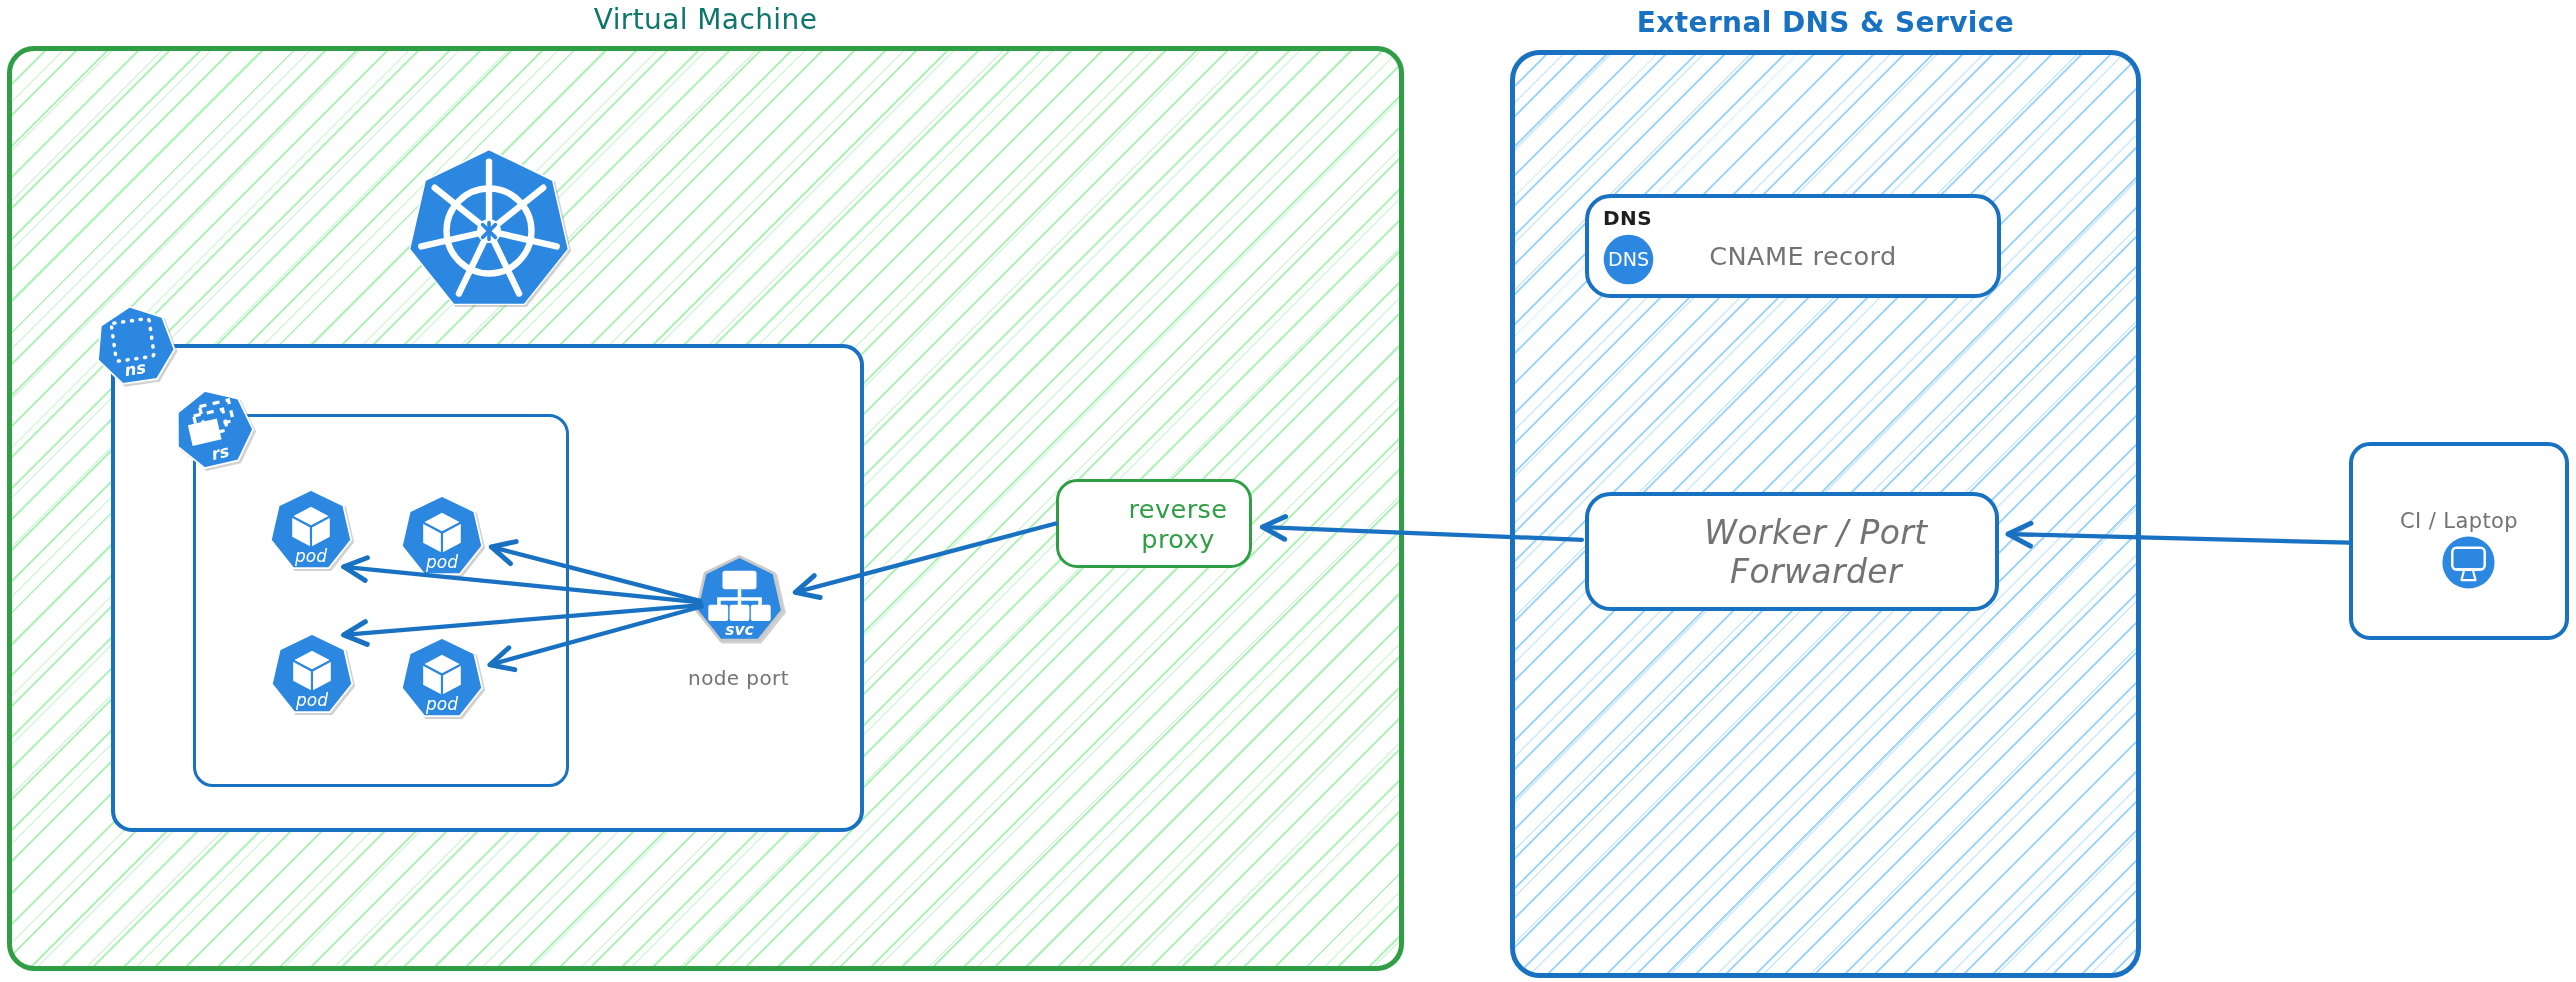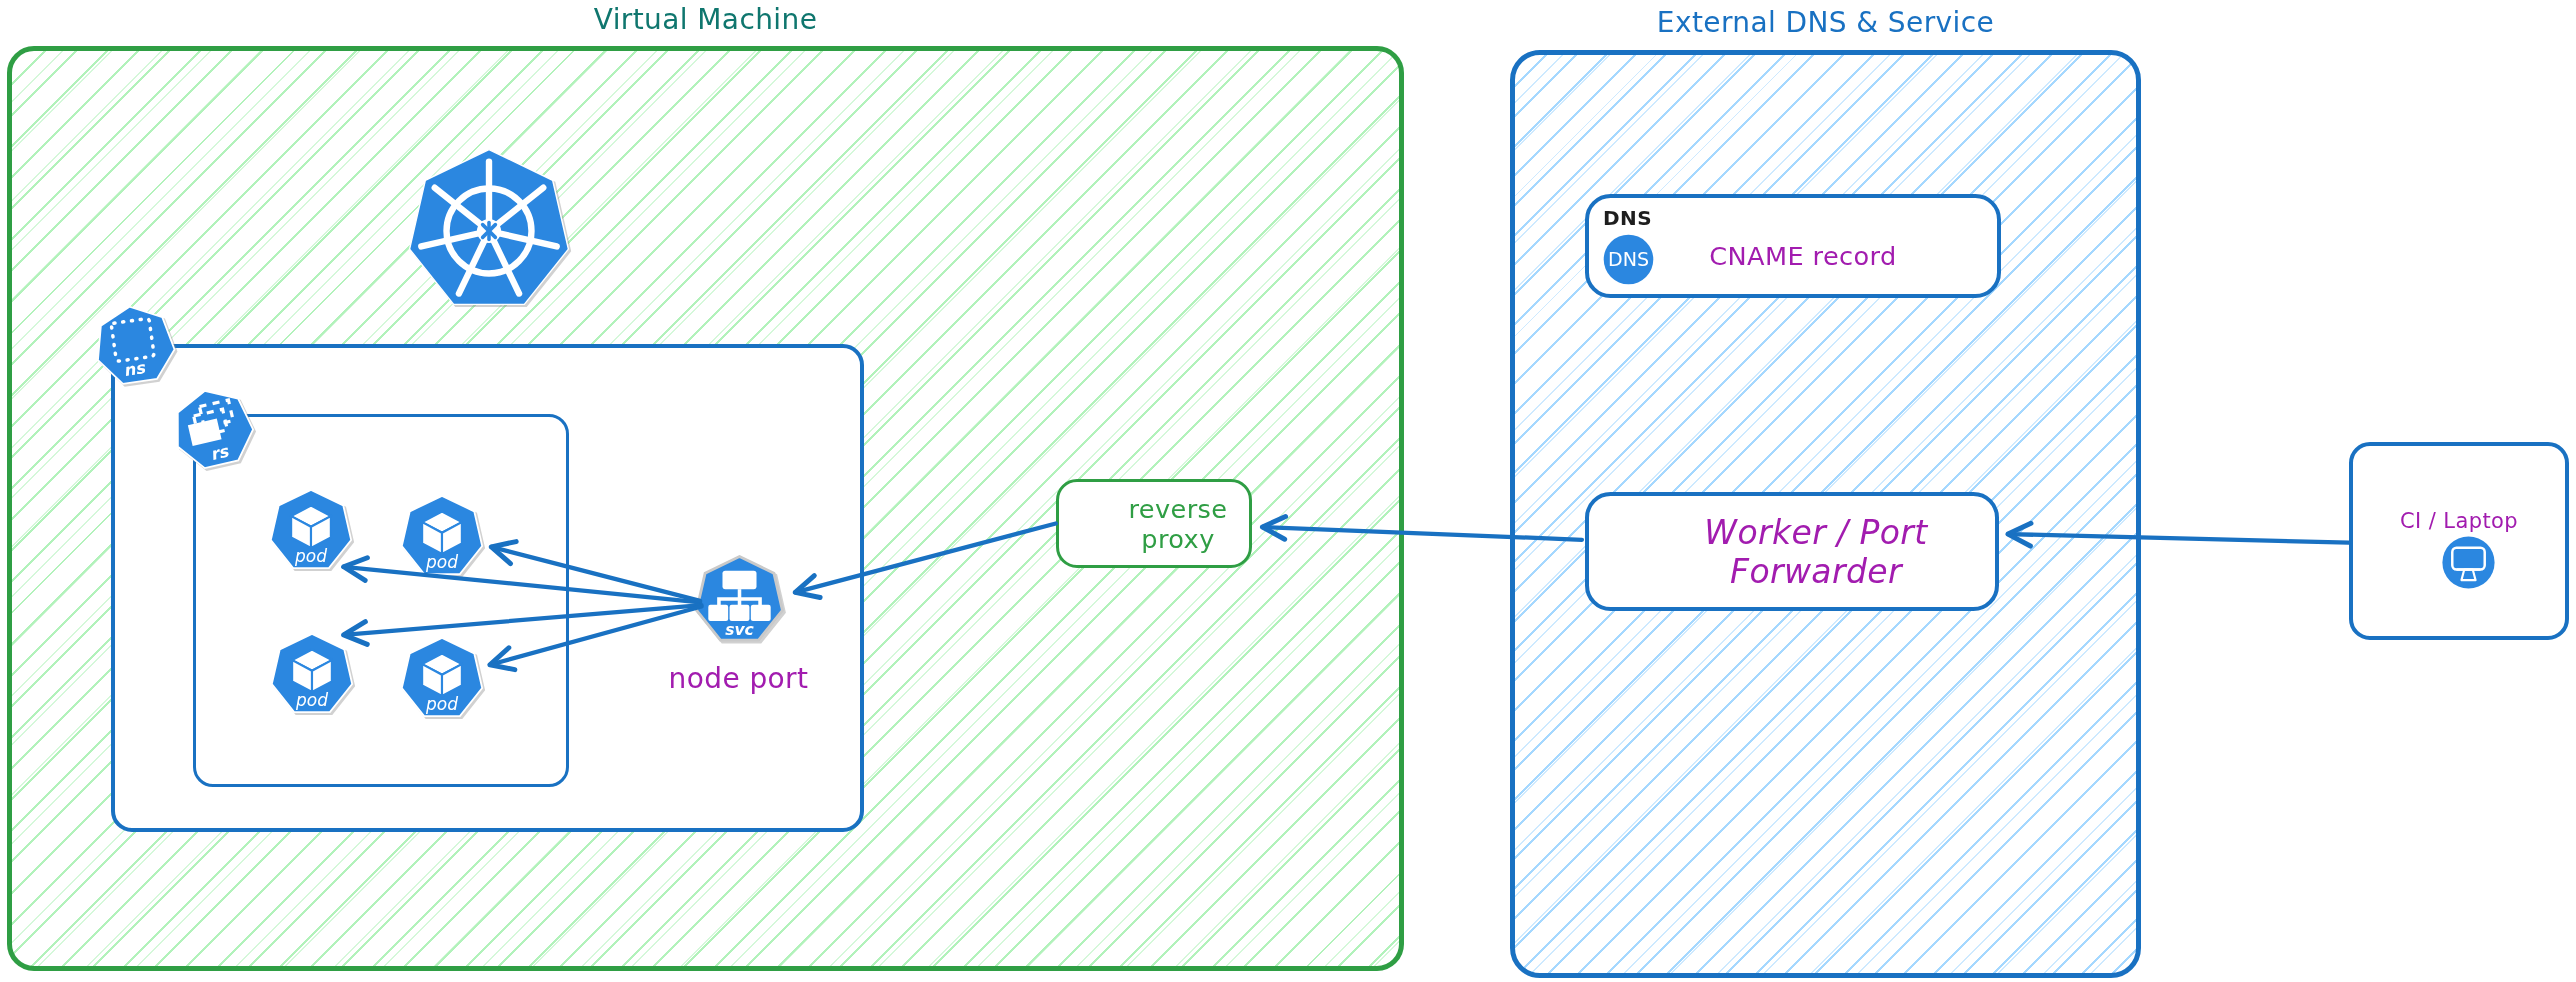--- a/index.html
+++ b/index.html
@@ -24,33 +24,33 @@
   }
   
   .wbox{background:#ffffff;box-sizing:border-box;border:4.3px solid #1971c2;border-radius:23px;padding-left:48px;}
   .wbox.thin{border-width:3.6px;}
   .wbox.greenborder{border:3.6px solid #2f9e44;border-radius:21px;}
   
   .hand{letter-spacing:0.4px;}
   .title{font-size:28px;text-align:center;font-weight:500;}
   .title.green{color:#0f766e;}
   .title.blue{color:#1971c2;}
-  .labelblue{color:#a21caf;font-weight:500;}
+  .labelblue{color:#737373;font-weight:500;}
   .labelgreen{color:#2f9e44;font-weight:500;}
   .labelblack{color:#1e1e1e;font-weight:600;}
   .center{display:flex;align-items:center;justify-content:center;text-align:center;}
   
   .icn{filter:drop-shadow(2.8px 2.8px 0 rgba(140,140,140,.40));}
   svg text{font-family:"DejaVu Sans",sans-serif;}
 </style>
 </head>
 <body>
 
 <div class="abs title green hand" style="left:7px;top:2.8px;width:1397px;">Virtual Machine</div>
-<div class="abs title blue hand" style="left:1510px;top:5.7px;width:631px;">External DNS &amp; Service</div>
+<div class="abs title blue hand" style="left:1510px;top:5.7px;width:631px;font-weight:bold;">External DNS &amp; Service</div>
 
 <div class="abs region green" style="left:7px;top:46px;width:1397px;height:925px;"></div>
 <div class="abs region blue" style="left:1510px;top:50px;width:631px;height:928px;"></div>
 
 <div class="abs wbox" style="left:111px;top:344px;width:753px;height:488px;border-radius:21px;"></div>
 <div class="abs wbox thin" style="left:193px;top:414px;width:376px;height:373px;border-radius:20px;"></div>
 
 <svg class="abs icn" style="left:404px;top:146px;" width="170" height="170" viewBox="-120 -120 240 240">
   <polygon points="0,-115 89.9,-71.6 112.1,25.6 49.9,103.6 -49.9,103.6 -112.1,25.6 -89.9,-71.6" fill="#2b87e0" stroke="#ffffff" stroke-width="2"></polygon>
   <circle cx="0" cy="0" r="60" fill="none" stroke="#ffffff" stroke-width="9"></circle>
@@ -124,21 +124,21 @@
   <g stroke="#ffffff" stroke-width="5" fill="none">
     <line x1="0" y1="-16" x2="0" y2="-2"></line>
     <polyline points="-29,8 -29,-2 29,-2 29,8"></polyline>
     <line x1="0" y1="-2" x2="0" y2="8"></line>
   </g>
   <rect x="-44" y="6" width="28" height="23" rx="3" fill="#ffffff"></rect>
   <rect x="-14" y="6" width="28" height="23" rx="3" fill="#ffffff"></rect>
   <rect x="16" y="6" width="28" height="23" rx="3" fill="#ffffff"></rect>
   <text x="0" y="48" text-anchor="middle" font-size="22" font-style="italic" font-weight="bold" fill="#ffffff">svc</text>
 </svg>
-<div class="abs labelblue hand center" style="left:632px;top:660px;width:213px;height:36px;font-size:28px;">node port</div>
+<div class="abs labelblue hand center" style="left:632px;top:660px;width:213px;height:36px;font-size:20px;">node port</div>
 
 <div class="abs wbox greenborder center labelgreen hand" style="left:1056px;top:479px;width:196px;height:89px;font-size:25.6px;">
   <span>reverse proxy</span>
 </div>
 
 <div class="abs wbox" style="left:1585px;top:194px;width:416px;height:104px;border-radius:25.6px;"></div>
 <div class="abs labelblack hand" style="left:1603px;top:206px;font-size:20px;">DNS</div>
 <svg class="abs" style="left:1603px;top:234px;" width="51" height="51" viewBox="-36 -36 72 72">
   <circle cx="0" cy="0" r="35" fill="#2b87e0"></circle>
   <text x="0" y="9" text-anchor="middle" font-size="27" fill="#ffffff">DNS</text>

